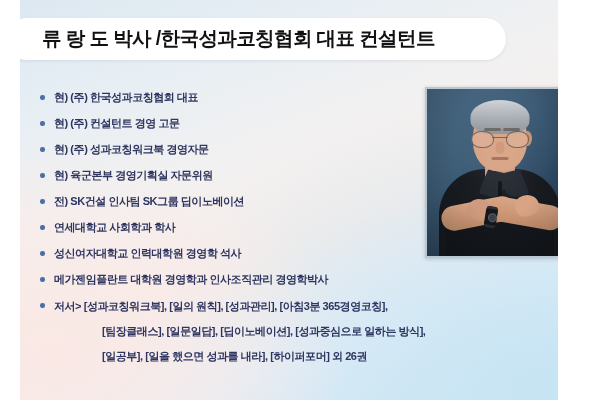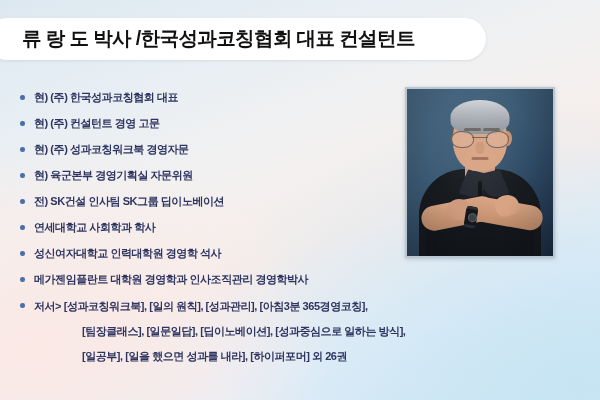--- a/index.html
+++ b/index.html
@@ -6,27 +6,28 @@
     margin: 0;
     padding: 0;
     background: #ffffff;
   }
   body {
     font-family: "Liberation Sans", "DejaVu Sans", sans-serif;
   }
 
   .slide {
     position: relative;
-    width: 600px;
+    width: 538px;
     height: 400px;
     overflow: hidden;
     background:
       radial-gradient(ellipse 420px 300px at 6% 88%, rgba(250,232,228,0.95) 0%, rgba(250,235,232,0.55) 42%, rgba(250,238,236,0.0) 70%),
       radial-gradient(ellipse 520px 360px at 96% 96%, rgba(198,228,243,0.95) 0%, rgba(205,230,243,0.5) 45%, rgba(210,232,244,0.0) 78%),
       linear-gradient(160deg, #dce8f0 0%, #e6eef4 18%, #f2f1f1 40%, #f6edea 58%, #e6effa 78%, #cde6f4 100%);
+    margin-left: 20px;
   }
 
   
   .title-bar {
     position: absolute;
     left: -14px;
     top: 18px;
     width: 500px;
     height: 42px;
     background: #ffffff;

